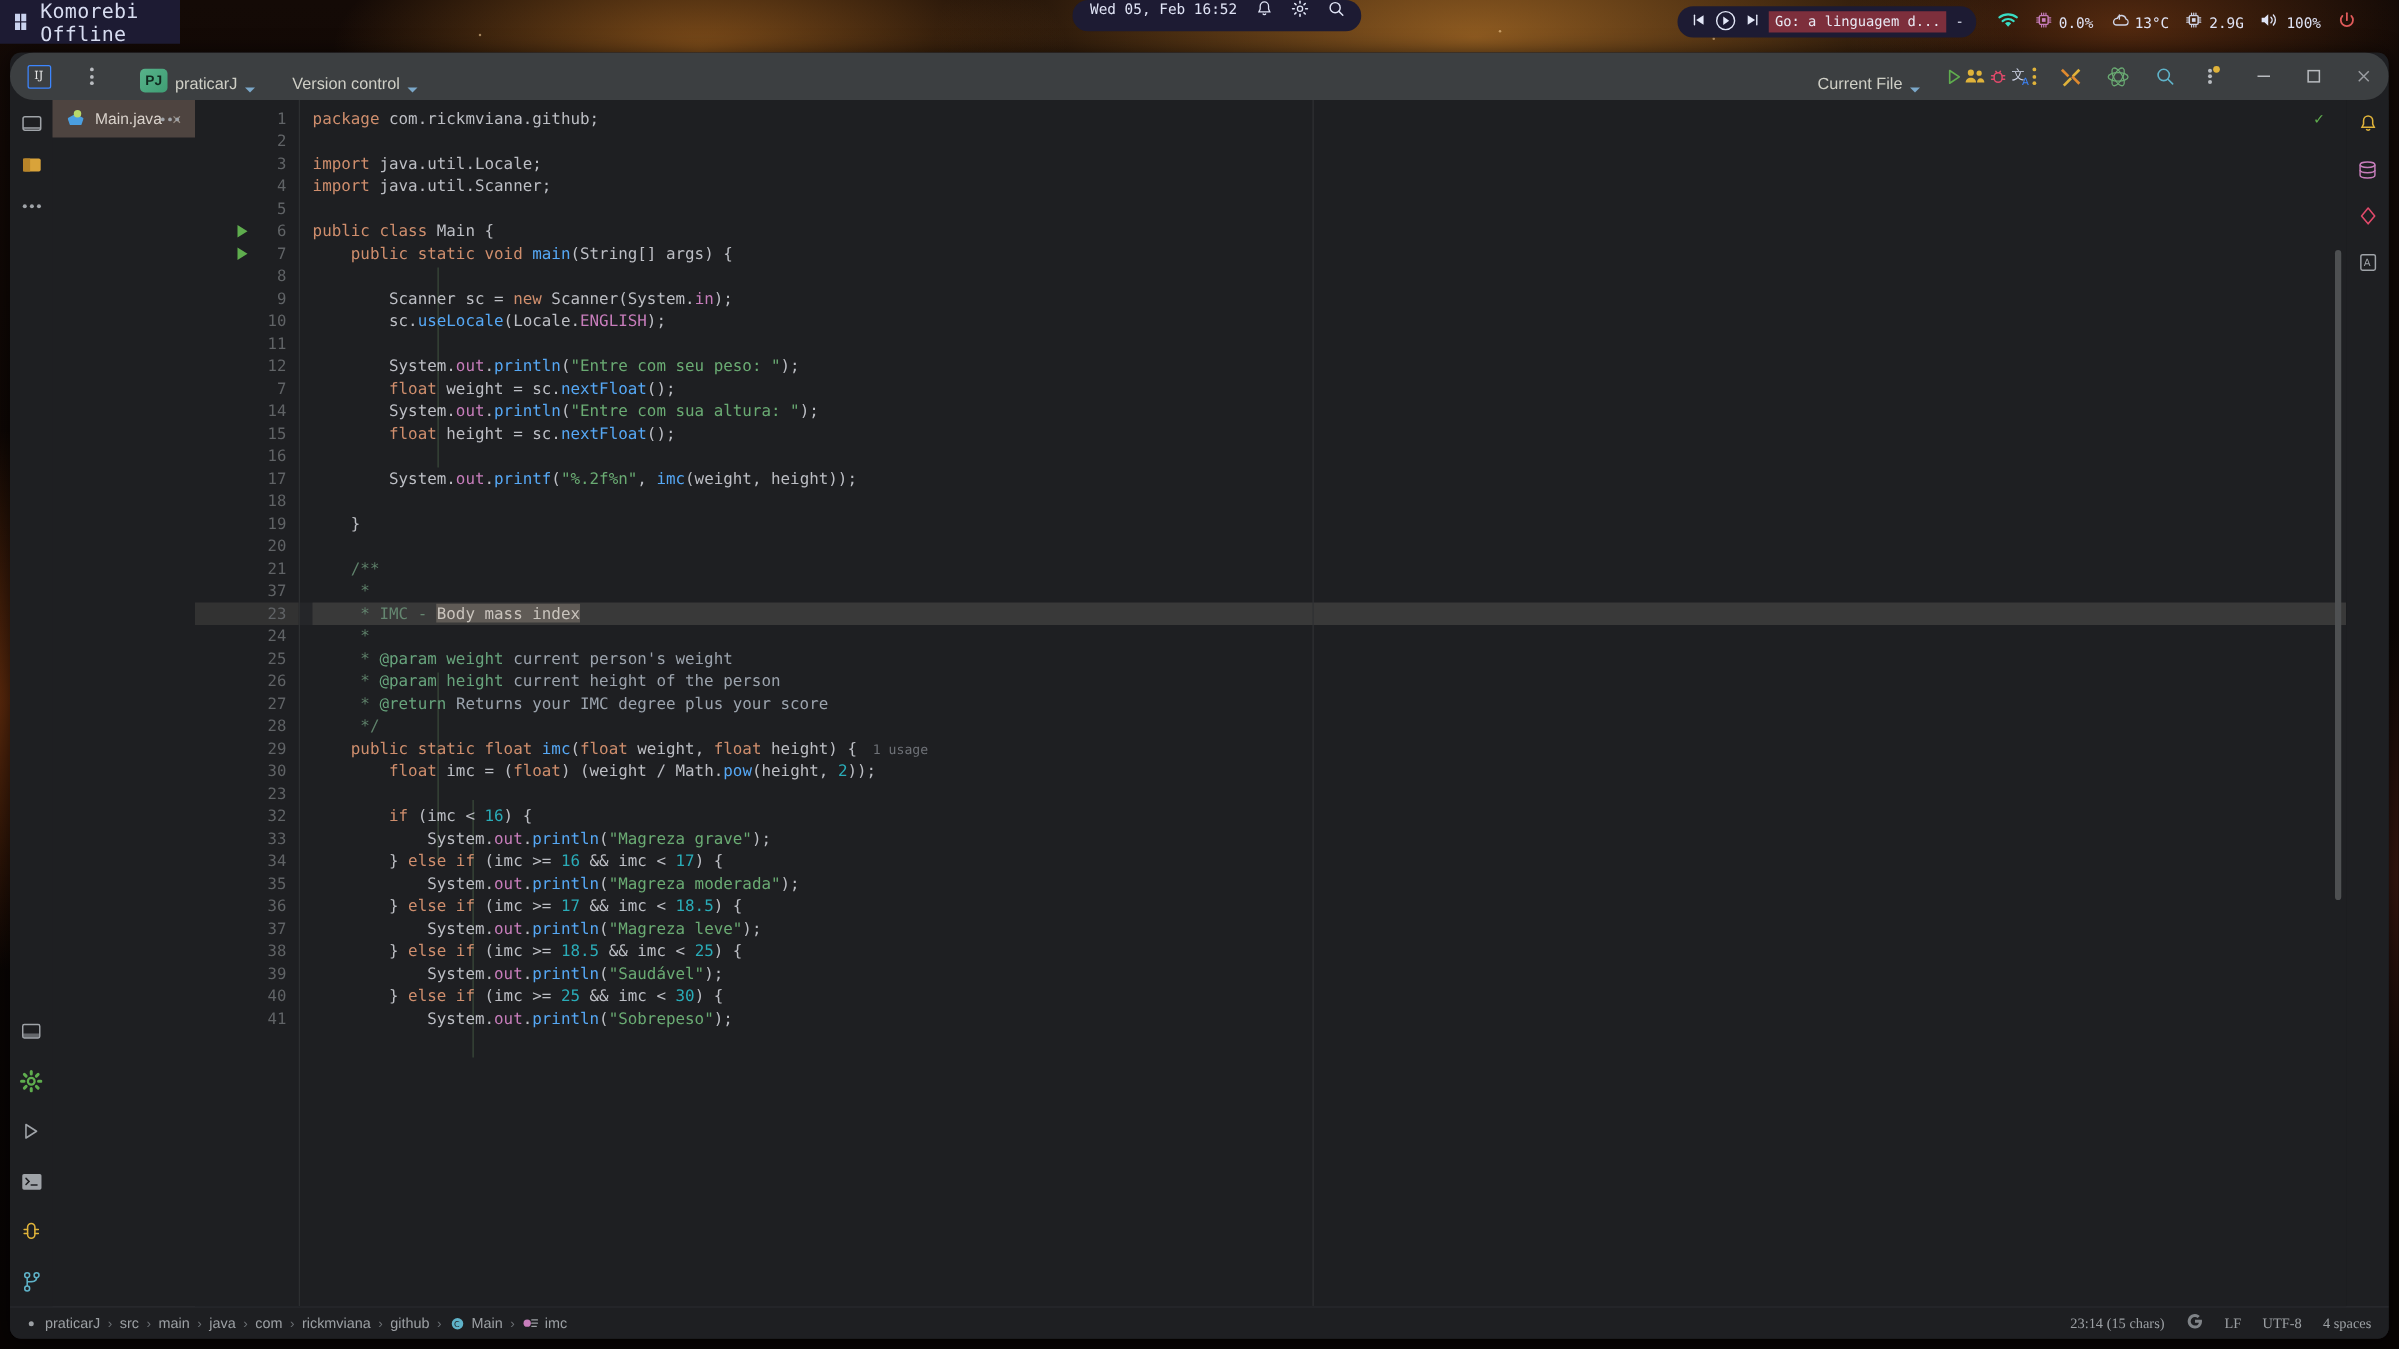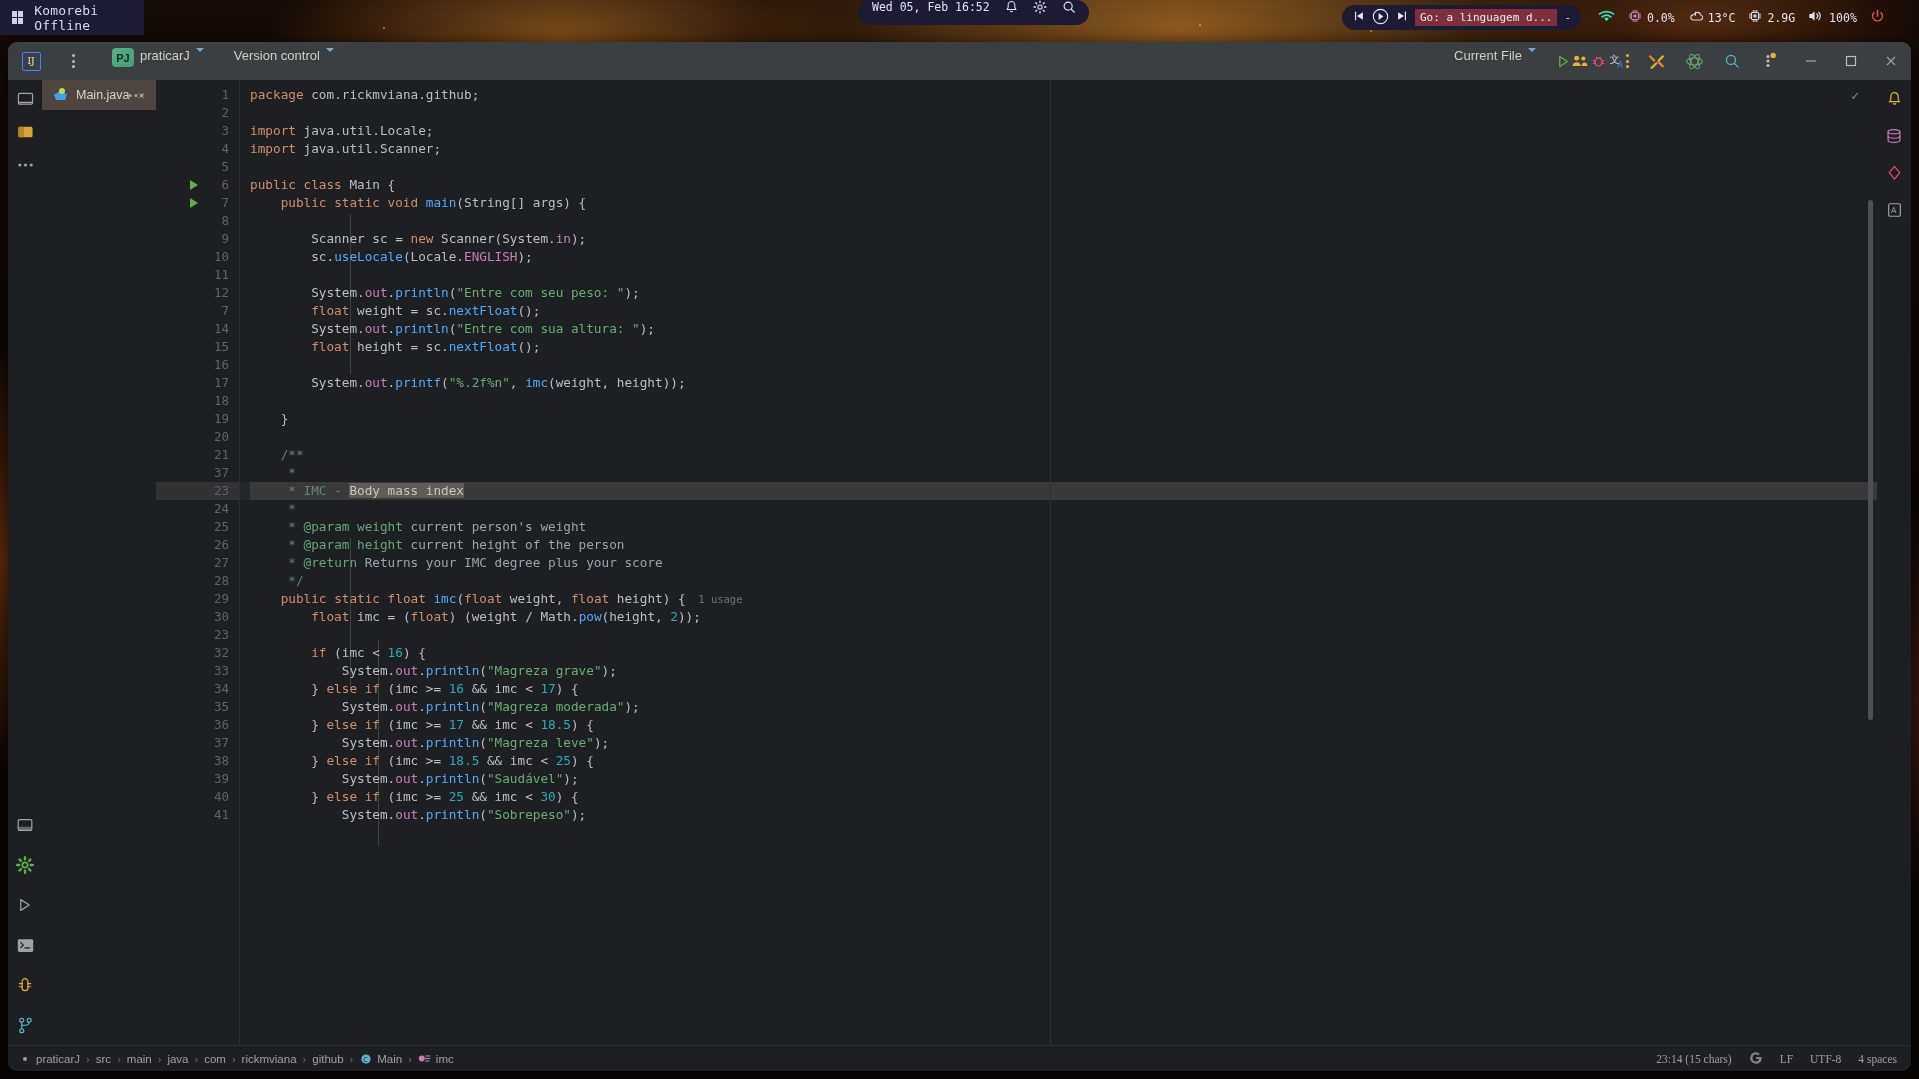--- a/index.html
+++ b/index.html
@@ -34,21 +34,21 @@
     background: #1d1b33;
     display: flex; align-items: center; gap: 11px;
     padding-left: 12px;
   }
   .win-glyph {
     width: 13px; height: 13px;
     display: grid; grid-template-columns: 1fr 1fr; grid-template-rows: 1fr 1fr;
     gap: 1.5px;
   }
   .win-glyph i { background: #c9d2ee; display: block; }
-  #komorebi-label { color: #d7dcf0; font-size: 13px; letter-spacing: .2px; }
+  #komorebi-label { color: #d7dcf0; font-size: 16px; letter-spacing: .2px; }
 
   #clock-cluster {
     position: absolute; left: 858px; top: 0;
     height: 25px;
     background: #1d1b33;
     border-radius: 13px;
     display: flex; align-items: flex-start;
     padding: 0 13px 0 14px; gap: 15px;
     color: #dfe3f5; font-size: 11.5px;
   }
@@ -88,20 +88,21 @@
     box-shadow: 0 2px 18px rgba(0,0,0,.7);
     display: flex; flex-direction: column;
   }
   #ide-toolbar {
     height: 38px; flex: 0 0 38px;
     background: #3c3f41;
     display: flex; align-items: center;
     padding: 0 20px 0 10px;
     gap: 0;
     position: relative;
+    border-radius: 19px;
   }
   .tb-icon {
     width: 26px; height: 26px;
     display: flex; align-items: center; justify-content: center;
     border-radius: 5px;
     flex: 0 0 auto;
   }
   #ij-logo {
     width: 19px; height: 19px;
     border: 1.6px solid #3c86ff;
@@ -115,21 +116,21 @@
   #proj-badge {
     width: 22px; height: 19px; border-radius: 4px;
     background: linear-gradient(135deg,#57b28a,#3f9e74);
     color: #10291f; font-size: 11px; font-weight: bold;
     display: flex; align-items: center; justify-content: center;
     font-family: "Liberation Sans", sans-serif;
   }
   .tb-text {
     color: #cfcfc6; font-size: 13px;
     font-family: "Liberation Sans", sans-serif;
-    display: flex; align-items: flex-start; gap: 6px;
+    display: flex; align-items: flex-end; gap: 6px;
     padding: 0 8px; height: 26px; border-radius: 5px;
   }
   .chev {
     width: 0; height: 0;
     border-left: 4px solid transparent; border-right: 4px solid transparent;
     border-top: 4.5px solid #7ba8c9;
   }
   #run-config { position: absolute; right: 367px; }
   #btn-run { position: absolute; right: 335px; }
   #btn-debug { position: absolute; right: 300px; }

